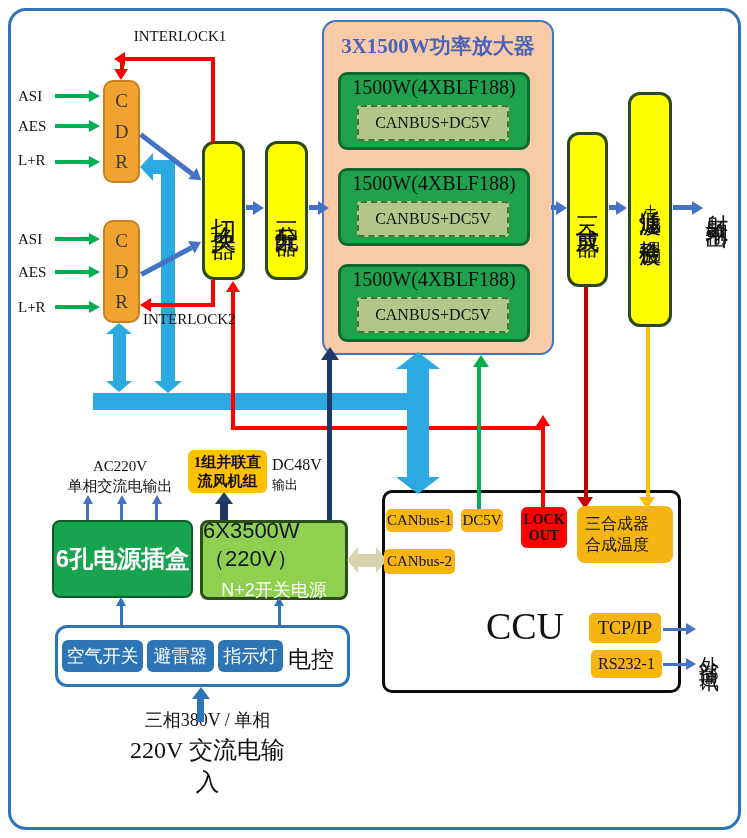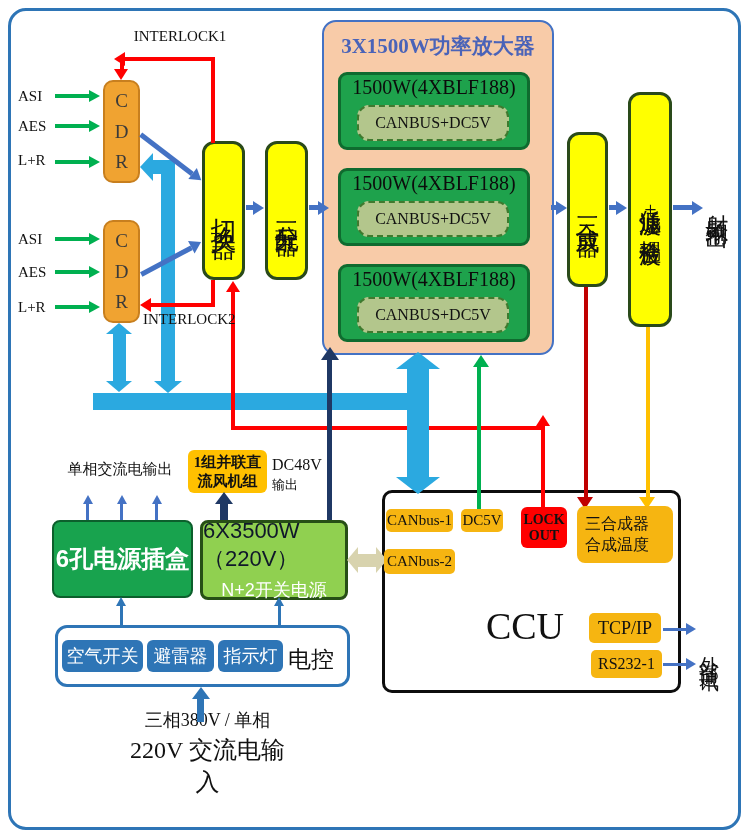--- a/index.html
+++ b/index.html
@@ -17,21 +17,21 @@
   .tag{position:absolute;background:#F6B511;border-radius:5px;display:flex;align-items:center;
        justify-content:center;font-size:15px;color:#111;box-sizing:border-box;}
   .cdr{position:absolute;width:37px;height:103px;background:#F0A331;border:2px solid #c87f1e;
        border-radius:10px;box-sizing:border-box;display:flex;flex-direction:column;
        align-items:center;justify-content:space-evenly;font-size:19px;color:#3a3a3a;}
   .lbl{position:absolute;font-size:15px;color:#111;}
   .pa-unit{position:absolute;width:192px;height:78px;background:#1EA24C;border:3px solid #0f6b2f;
            border-radius:9px;box-sizing:border-box;text-align:center;}
   .pa-label{font-size:20px;color:#0c0c0c;margin-top:1px;}
   .pa-inner{position:absolute;left:16px;top:30px;width:152px;height:36px;background:#B3C68C;
-            border:2px dashed #3f7a2f;border-radius:12px;box-sizing:border-box;display:flex;
+            border:2px dashed #3f7a2f;border-radius:4px;box-sizing:border-box;display:flex;
             align-items:center;justify-content:center;font-size:16px;color:#111;}
   .sans{font-family:"Liberation Sans","DejaVu Sans",sans-serif;}
   .bluebox{position:absolute;background:#2E75B6;border-radius:6px;color:#fff;display:flex;
            align-items:center;justify-content:center;font-size:18px;
            font-family:"Liberation Sans",sans-serif;}
   .two{display:flex;flex-direction:column;align-items:center;justify-content:center;}
 </style>
 </head>
 <body>
 
@@ -93,20 +93,21 @@
   </div>
   <div class="abs two" style="left:188px;top:450px;width:79px;height:43px;background:#FFC000;border-radius:6px;">
     <span style="font-size:15px;font-weight:bold;">1组并联直</span>
     <span style="font-size:15px;font-weight:bold;">流风机组</span>
   </div>
   <div class="abs" style="left:272px;top:456px;width:60px;">
     <div style="font-size:16px;">DC48V</div>
     <div style="font-size:13px;margin-top:2px;">输出</div>
   </div>
   <div class="abs" style="left:45px;top:458px;width:150px;text-align:center;">
+    <div style="font-size:15px;">AC220V</div>
     <div style="font-size:15px;margin-top:2px;">单相交流电输出</div>
   </div>
 
   <div class="abs" style="left:55px;top:625px;width:295px;height:62px;background:#fff;border:3px solid #2E75B6;border-radius:12px;box-sizing:border-box;"></div>
   <div class="bluebox" style="left:62px;top:640px;width:81px;height:32px;">
     <span>空气开关</span>
   </div>
   <div class="bluebox" style="left:147px;top:640px;width:67px;height:32px;">
     <span>避雷器</span>
   </div>

